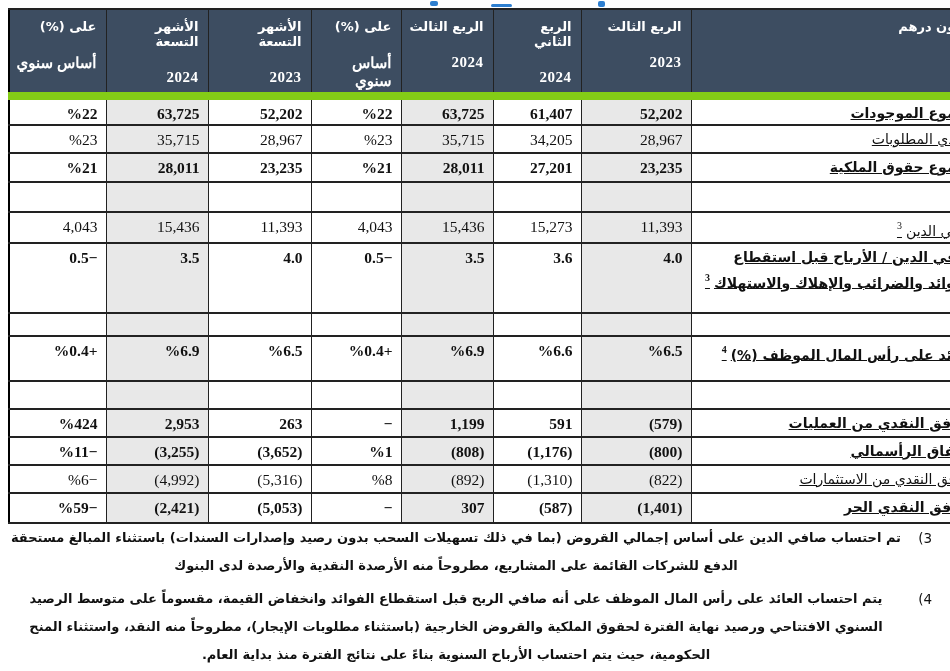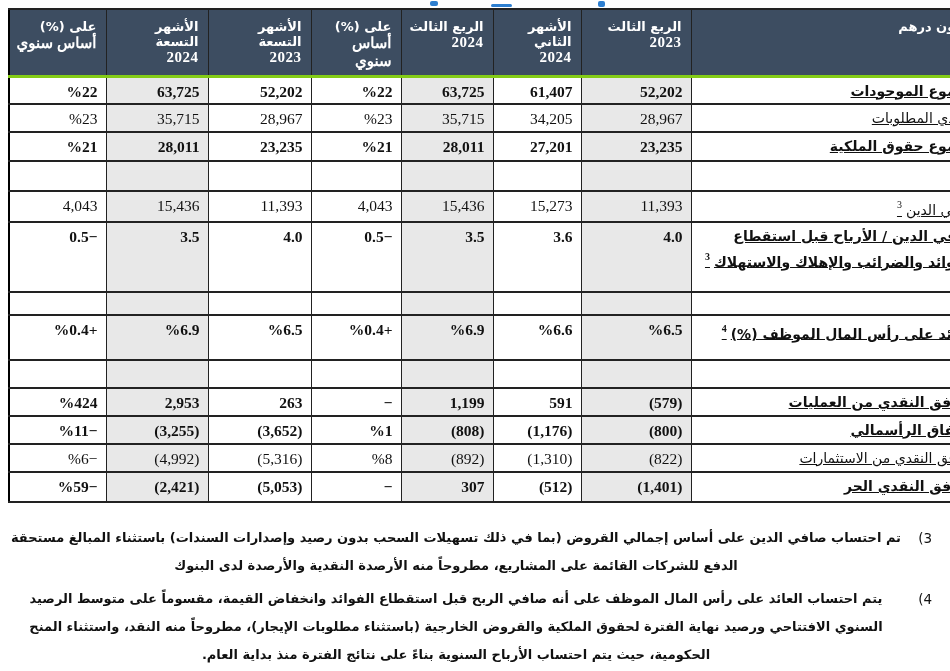--- a/index.html
+++ b/index.html
@@ -37,25 +37,25 @@
   .w-q2_2024{width:88px}
   .w-q3_2024{width:92px}
   .w-yoy_q{width:90px}
   .w-nm_2023{width:103px}
   .w-nm_2024{width:102px}
   .w-yoy_nm{width:97px}
 
   #fin thead th{
     background:var(--header-bg);color:var(--header-text);
     font-weight:bold;font-size:13px;text-align:right;vertical-align:top;
-    padding:9px 9px 2px 6px;border-bottom:3px solid #84cc16;
+    padding:9px 9px 2px 6px;border-bottom:8px solid #84cc16;
     height:67px;box-sizing:border-box;
   }
   #fin thead .h2{
-    font-family:"Liberation Serif", serif;font-size:15px;margin-top:0;letter-spacing:.5px;
+    font-family:"Liberation Serif", serif;font-size:15px;margin-top:20px;letter-spacing:.5px;
   }
   #fin tbody td{vertical-align:top;background:#fff;box-sizing:border-box;}
   #fin td.shaded{background:var(--shade);}
   #fin td.lbl{
     text-align:right;padding:3px 8px 0 4px;font-size:14px;line-height:21px;color:#111;text-decoration:underline;
   }
   #fin td.val{
     direction:ltr;text-align:right;padding:3px 8px 0 4px;
     font-family:"Liberation Serif", serif;font-size:15.5px;line-height:21px;color:#111;
   }
@@ -85,21 +85,21 @@
 
 <table id="fin">
   <thead>
       <tr>
         <th class="w-label">مليون درهم</th>
         <th class="w-q3_2023">
           <div class="h1">الربع الثالث</div>
           <div class="h2">2023</div>
         </th>
         <th class="w-q2_2024">
-          <div class="h1">الأشهر الثاني</div>
+          <div class="h1">الربع الثاني</div>
           <div class="h2">2024</div>
         </th>
         <th class="w-q3_2024">
           <div class="h1">الربع الثالث</div>
           <div class="h2">2024</div>
         </th>
         <th class="w-yoy_q">
           <div class="h1">على (%)</div>
           <div class="h2">أساس سنوي</div>
         </th>
@@ -234,21 +234,21 @@
         <td class="val w-q2_2024" dir="ltr">(1,310)</td>
         <td class="val w-q3_2024 shaded" dir="ltr">(892)</td>
         <td class="val w-yoy_q" dir="ltr">%8</td>
         <td class="val w-nm_2023" dir="ltr">(5,316)</td>
         <td class="val w-nm_2024 shaded" dir="ltr">(4,992)</td>
         <td class="val w-yoy_nm" dir="ltr">%6−</td>
       </tr>
       <tr class="bold" style="height: 30px;">
         <td class="lbl w-label"><span>التدفق النقدي الحر</span></td>
         <td class="val w-q3_2023 shaded" dir="ltr">(1,401)</td>
-        <td class="val w-q2_2024" dir="ltr">(512)</td>
+        <td class="val w-q2_2024" dir="ltr">(587)</td>
         <td class="val w-q3_2024 shaded" dir="ltr">307</td>
         <td class="val w-yoy_q" dir="ltr">−</td>
         <td class="val w-nm_2023" dir="ltr">(5,053)</td>
         <td class="val w-nm_2024 shaded" dir="ltr">(2,421)</td>
         <td class="val w-yoy_nm" dir="ltr">%59−</td>
       </tr>
     </tbody>
 </table>
 
 <div class="footnotes">

